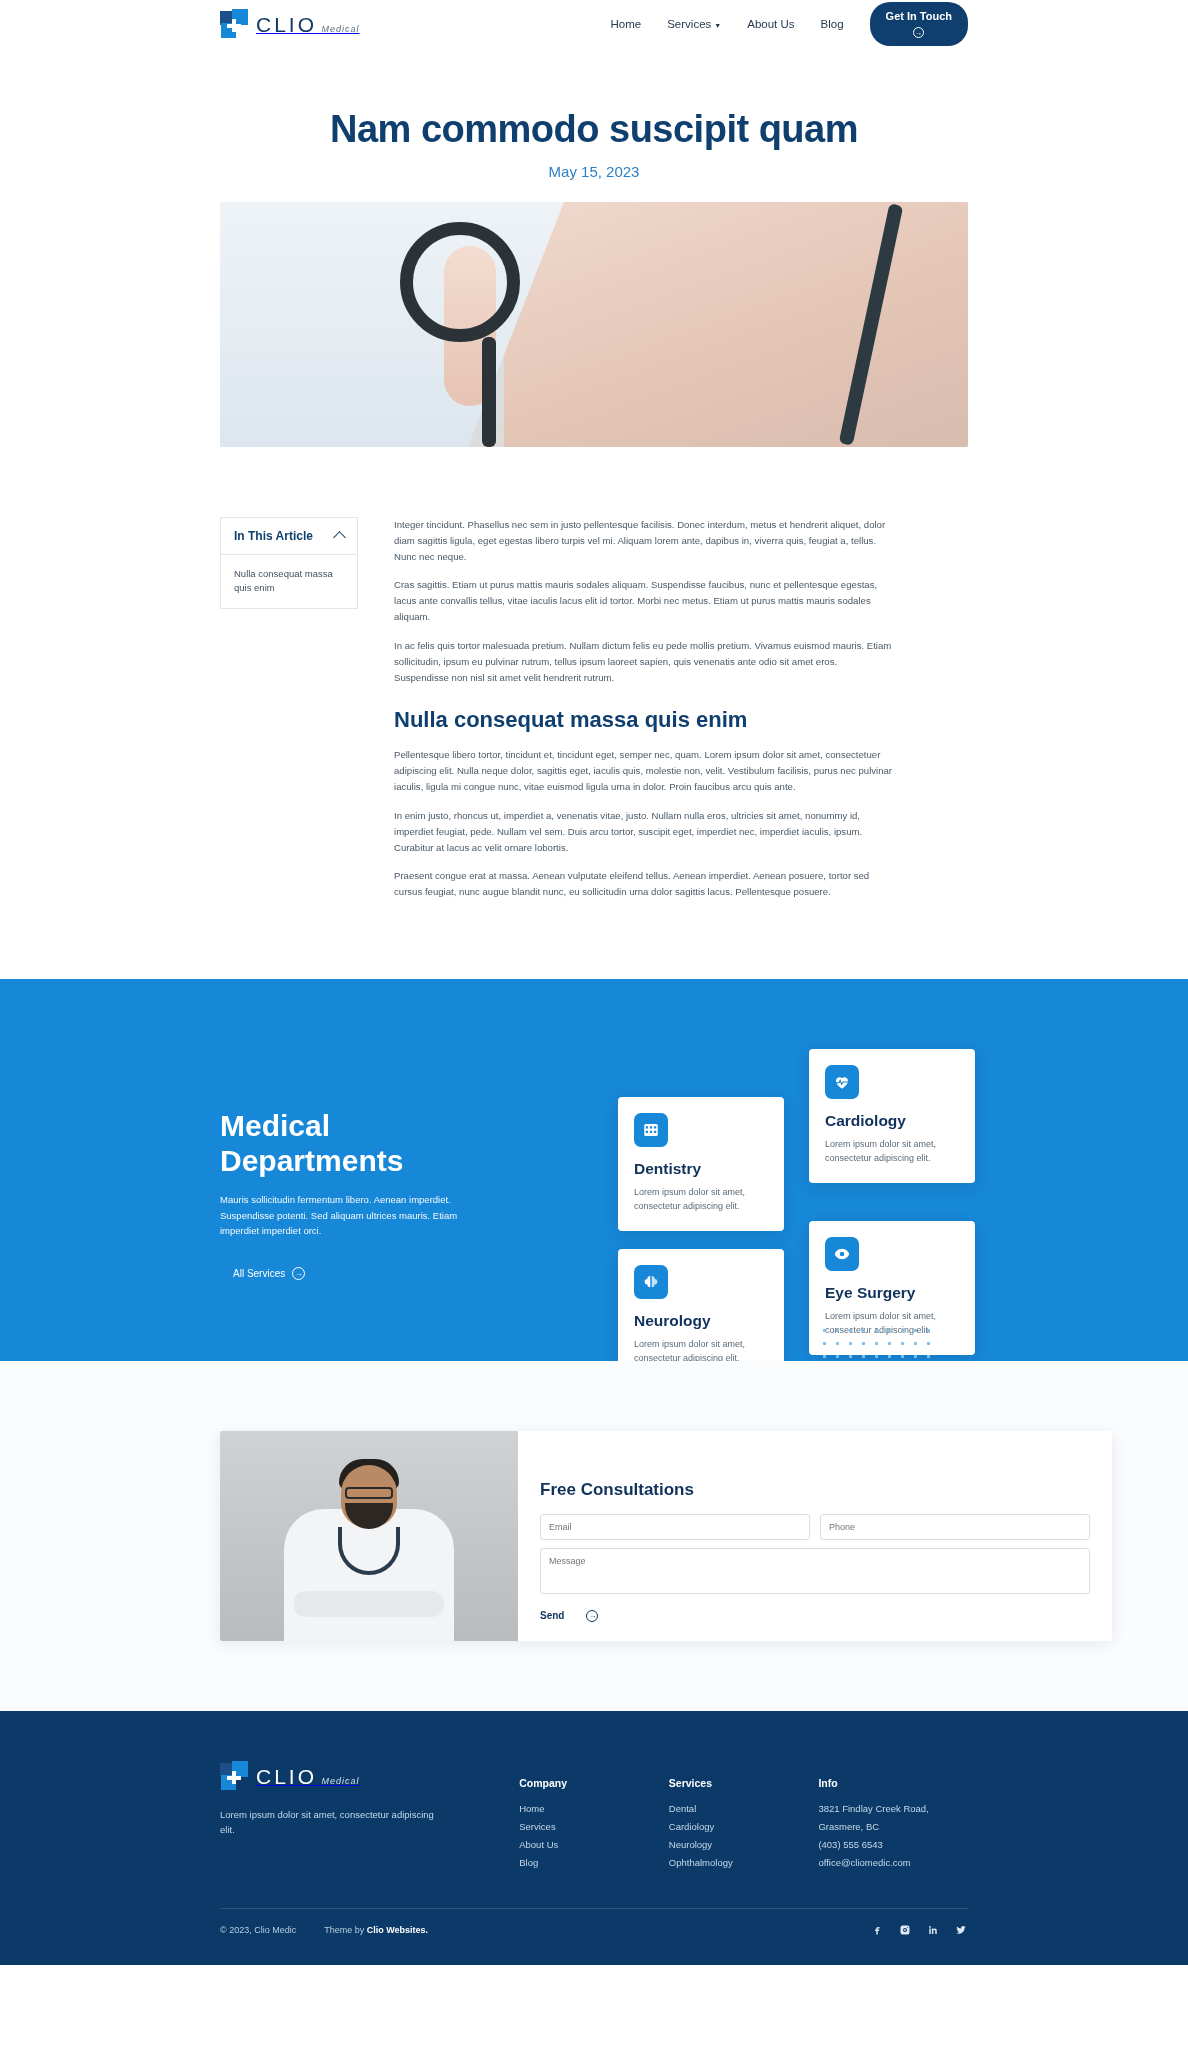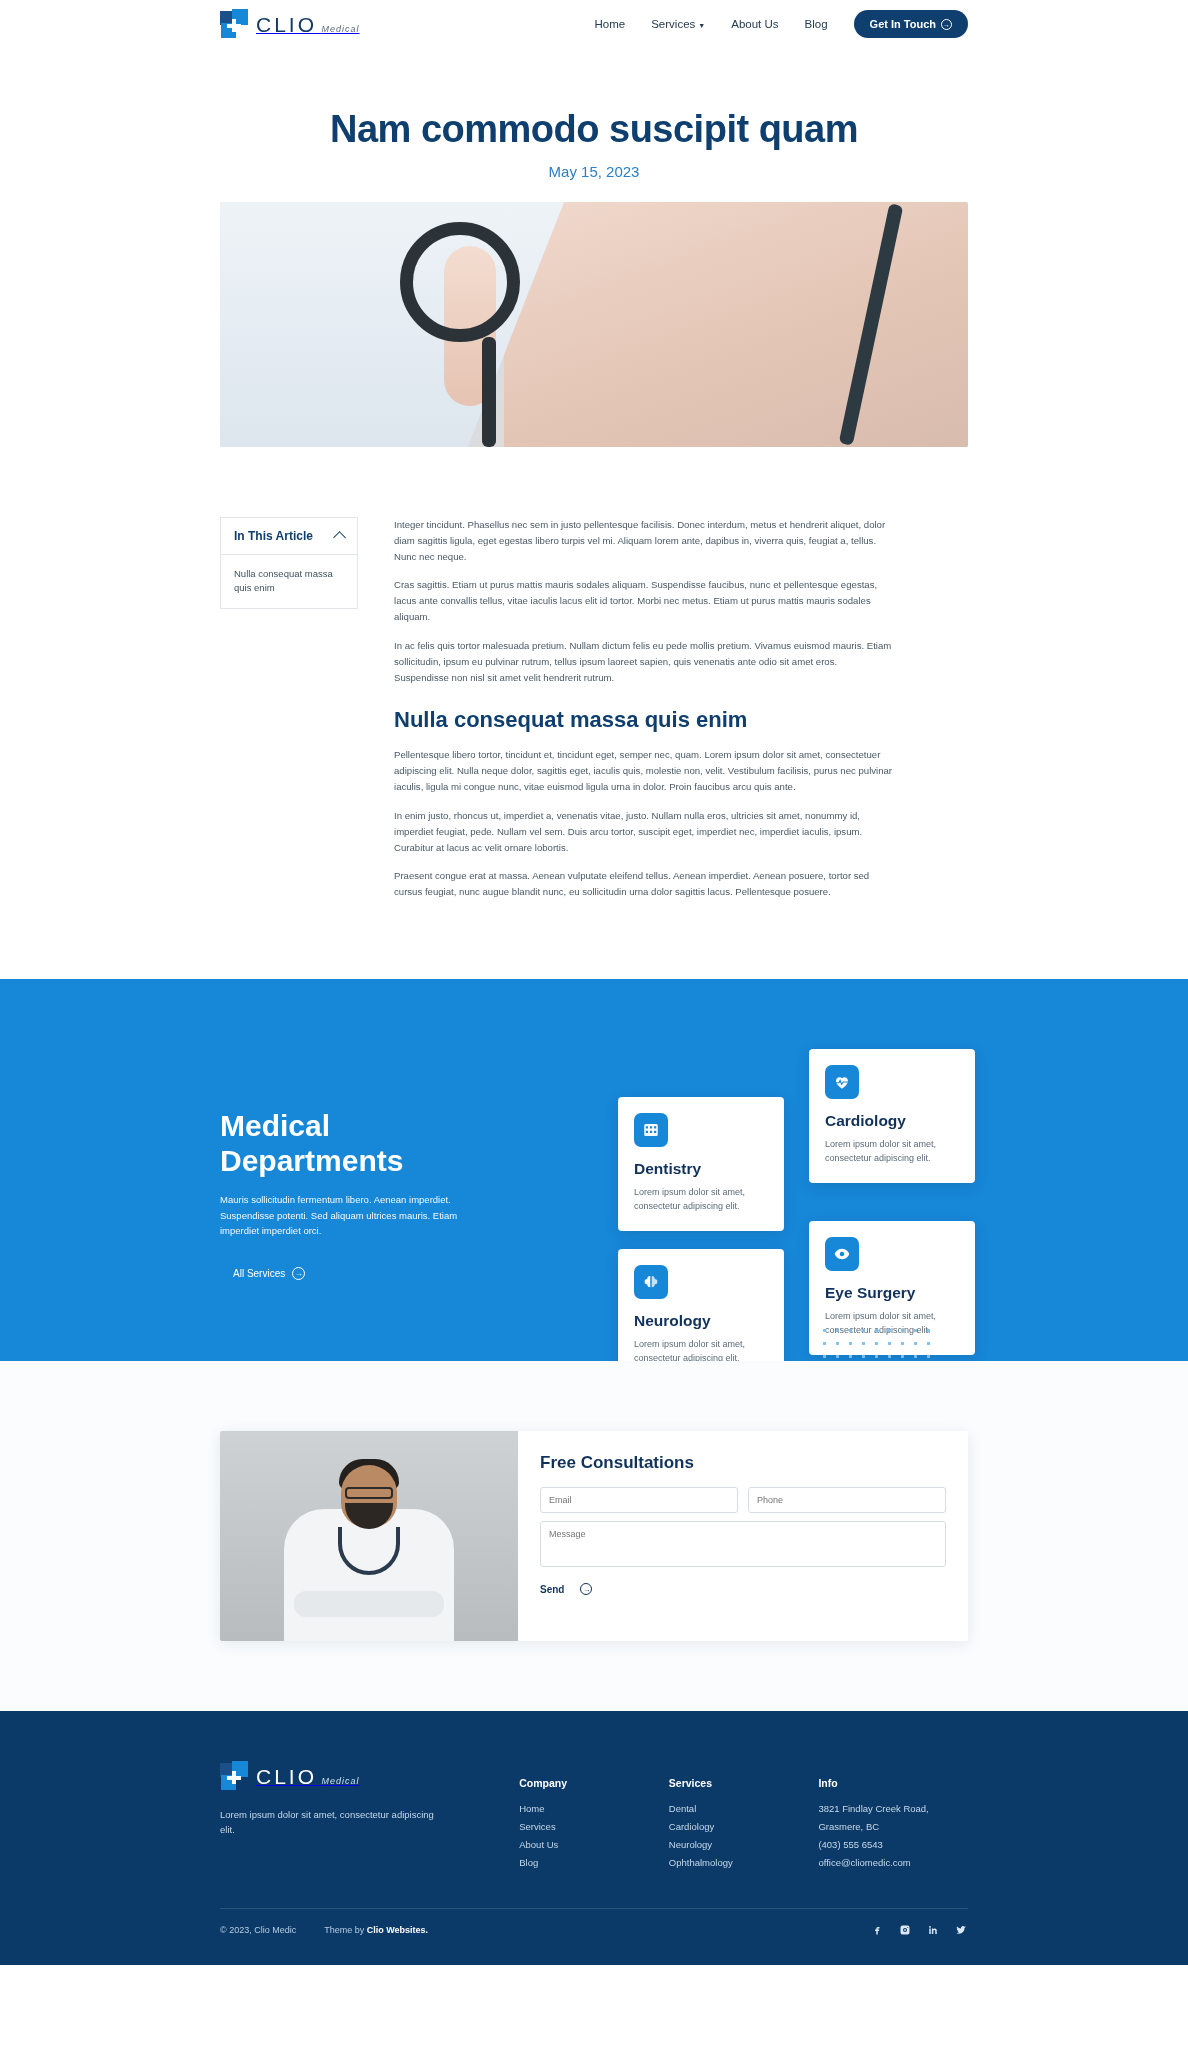--- a/index.html
+++ b/index.html
@@ -31,21 +31,21 @@
   .logo-text { line-height: 1; }
   .logo-title { font-size: 21px; letter-spacing: 3px; color: #123a66; font-weight: 400; }
   .logo-sub { font-size: 9px; letter-spacing: 1px; color: #5a6b7d; font-style: italic; text-align: right; margin-top: 1px; }
 
   .nav { margin-left: auto; display: flex; align-items: center; gap: 26px; }
   .nav a { font-size: 11.5px; color: #243b53; text-decoration: none; }
   .nav .caret { font-size: 7px; margin-left: 3px; color: #243b53; }
   .btn-cta {
     display: inline-flex; align-items: center; gap: 5px;
     background: #0f3f6e; color: #fff; border-radius: 20px;
-    padding: 8px 16px; font-size: 11px; font-weight: bold; cursor: pointer;
+    padding: 8px 16px; font-size: 11px; font-weight: bold; cursor: pointer; flex-direction: column;
   }
   .btn-cta .circ {
     width: 11px; height: 11px; border-radius: 50%; border: 1px solid #fff;
     display: inline-flex; align-items: center; justify-content: center;
     font-size: 7px; line-height: 1;
   }
 
   
   .hero { padding-top: 60px; text-align: center; }
   .hero h1 {
@@ -131,21 +131,21 @@
   .c-neu  { left: 0; top: 200px; width: 166px; }
   .c-eye  { left: 191px; top: 143px; width: 166px; margin-top: 29px; }
   .dots { position: absolute; left: 200px; top: 275px; width: 120px; height: 52px;
     background-image: radial-gradient(#7fc0ec 1.4px, transparent 1.5px);
     background-size: 13px 13px; }
 
   
   .consult-wrap { background: #fafcfe; padding: 70px 220px 70px; }
   .consult {
     background: #fff; box-shadow: 0 3px 16px rgba(20,50,80,.09);
-    display: flex; border-radius: 2px; overflow: hidden; width: 748px; margin: 0 auto;
+    display: flex; border-radius: 2px; overflow: hidden; width: 892px; margin: 0 auto; align-items: flex-end;
   }
   .consult-photo {
     width: 298px; height: 210px; flex: none;
     background: linear-gradient(180deg,#cfd2d4 0%, #b9bcbe 100%); position: relative; overflow: hidden;
   }
   .cp-coat { position: absolute; left: 50%; top: 78px; transform: translateX(-50%); width: 170px; height: 132px; background: #f2f4f6; border-radius: 40px 40px 0 0; }
   .cp-head { position: absolute; left: 50%; top: 34px; transform: translateX(-50%); width: 56px; height: 62px; background: #b98a63; border-radius: 28px 28px 24px 24px; }
   .cp-hair { position: absolute; left: 50%; top: 28px; transform: translateX(-50%); width: 60px; height: 30px; background: #23201e; border-radius: 30px 30px 8px 8px; }
   .cp-beard { position: absolute; left: 50%; top: 72px; transform: translateX(-50%); width: 48px; height: 26px; background: #2d2724; border-radius: 0 0 24px 24px; }
   .cp-glass { position: absolute; left: 50%; top: 56px; transform: translateX(-50%); width: 48px; height: 12px; border: 2px solid #2b2b2b; border-radius: 4px; }
@@ -158,21 +158,21 @@
     width: 100%; border: 1px solid #d7dde3; border-radius: 3px; padding: 7px 8px;
     font-size: 9px; color: #8a97a3; font-family: "Liberation Sans", sans-serif; background: #fff;
   }
   .field-row { display: flex; gap: 10px; margin-top: 8px; }
   .name-wrap { position: relative; }
   .name-wrap .req {
     position: absolute; right: 6px; top: 6px; width: 16px; height: 10px;
     background: #e05a3a; border-radius: 2px;
   }
   textarea.field { height: 46px; resize: none; margin-top: 8px; }
-  .send { margin-top: 12px; display: inline-flex; align-items: center; gap: 16px; font-size: 10px; font-weight: bold; color: #11325c; cursor: pointer; }
+  .send { margin-top: 12px; display: inline-flex; align-items: center; gap: 22px; font-size: 10px; font-weight: bold; color: #11325c; cursor: pointer; }
   .send .circ { width: 12px; height: 12px; border-radius: 50%; border: 1.3px solid #11325c; display: inline-flex; align-items: center; justify-content: center; font-size: 8px; }
 
   
   .footer { background: #0b3a68; color: #dbe7f2; padding: 50px 220px 28px; }
   .footer-top { display: flex; }
   .f-brand { width: 300px; }
   .f-brand .logo-title { color: #fff; }
   .f-brand .logo-sub { color: #cfe0f0; }
   .f-brand p { margin-top: 16px; font-size: 9.5px; line-height: 1.6; color: #c6d8e8; max-width: 220px; }
   .f-col { width: 150px; }

